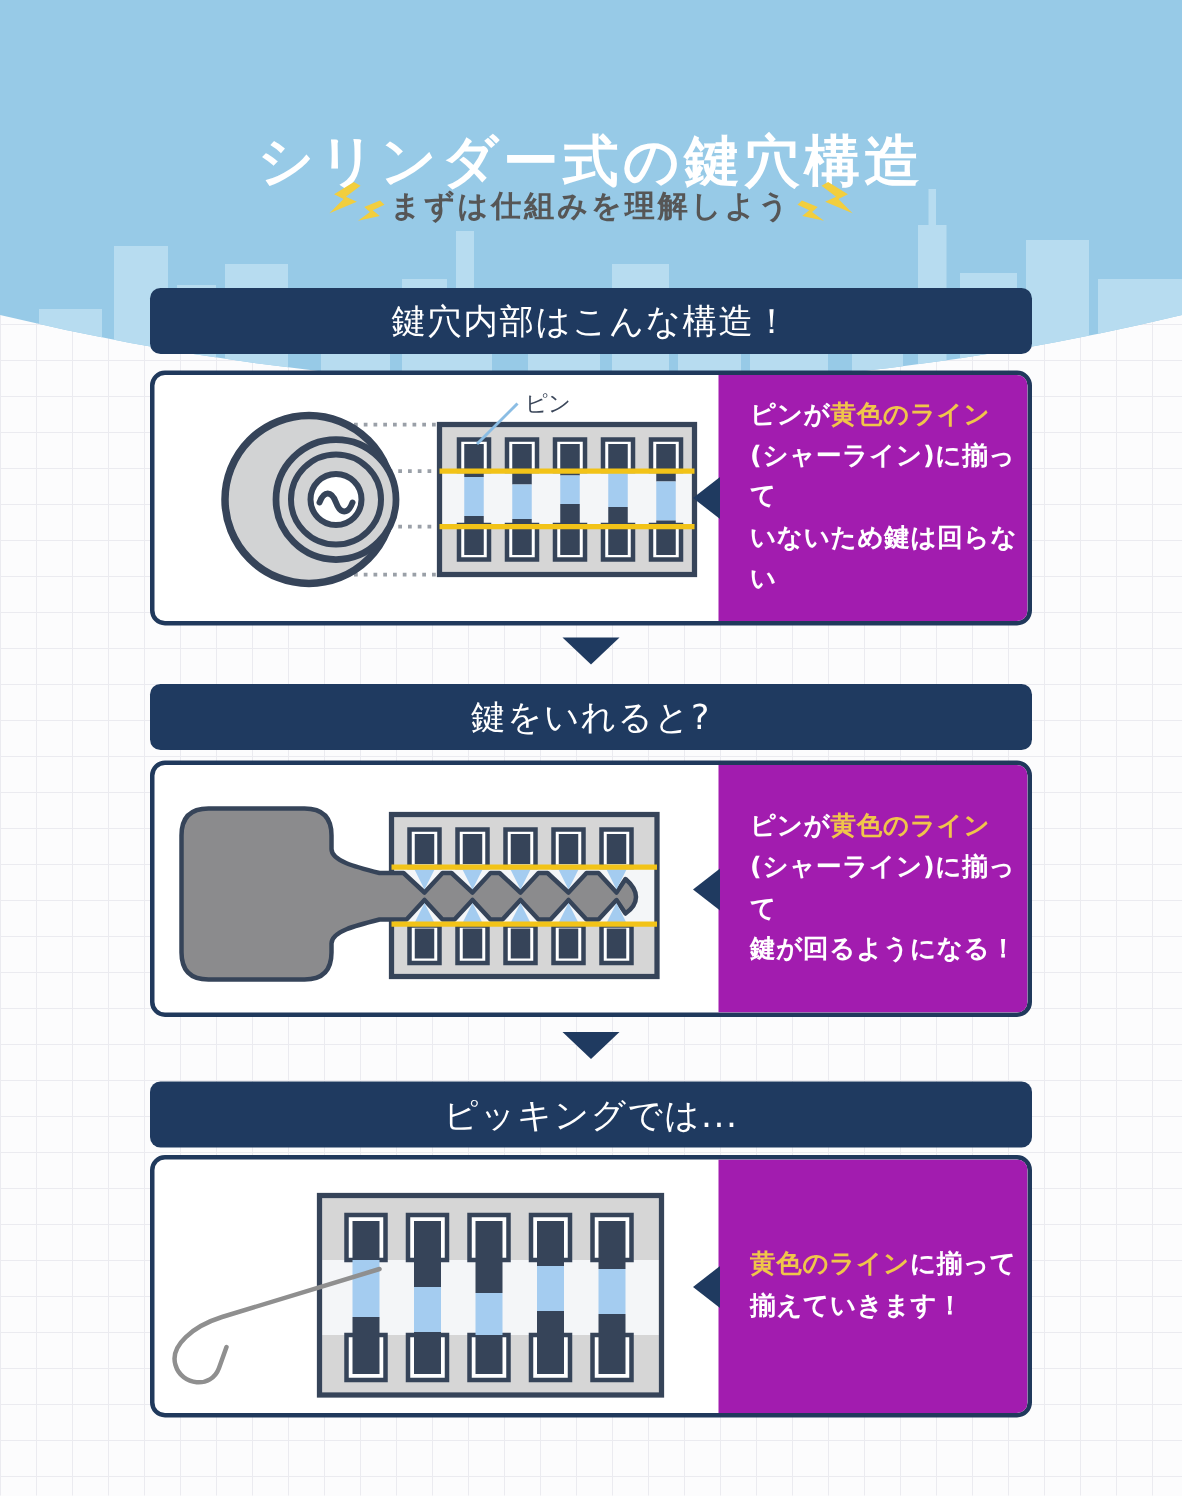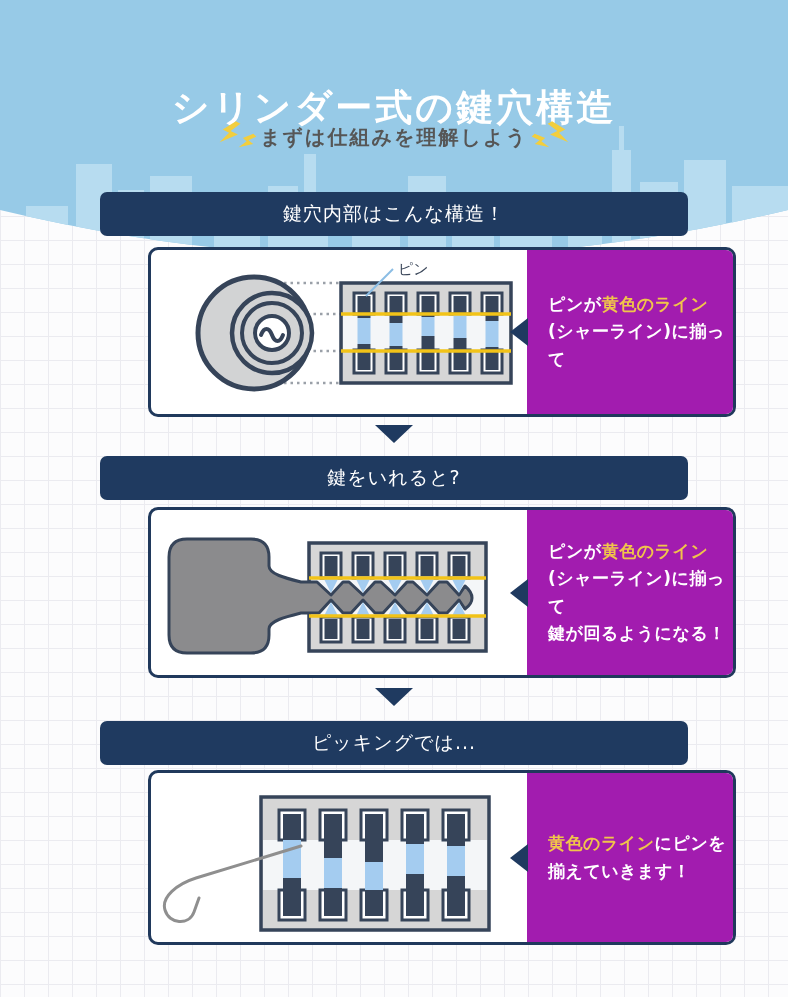--- a/index.html
+++ b/index.html
@@ -21,27 +21,27 @@
   .subtitle-row{
     position:absolute;top:120px;left:0;width:788px;
     display:flex;align-items:center;justify-content:center;
   }
   .subtitle-text{color:#565656;font-size:20px;font-weight:600;letter-spacing:2px;}
   
   .bar{
     position:absolute;left:100px;width:588px;height:44px;
     background:#1f3a60;border-radius:7px;color:#ffffff;
     display:flex;align-items:center;justify-content:center;
-    font-size:19px;font-weight:500;letter-spacing:1px;box-sizing:border-box;
+    font-size:23px;font-weight:500;letter-spacing:1px;box-sizing:border-box;
   }
   
   .card{
     position:absolute;left:100px;width:588px;
     background:#ffffff;border:3px solid #20395c;border-radius:10px;
-    box-sizing:border-box;overflow:hidden;margin-left:48px;
+    box-sizing:border-box;overflow:hidden;
   }
   .card-svg{position:absolute;top:0;left:0;}
   .panel{
     position:absolute;top:0;bottom:0;right:0;width:206px;
     background:#a21caf;
     display:flex;flex-direction:column;justify-content:center;
     padding-left:21px;box-sizing:border-box;
     color:#ffffff;font-size:17px;line-height:1.6;font-weight:600;
     letter-spacing:0.5px;
   }
@@ -174,20 +174,21 @@
       </g>
     </g>
 
     <polyline points="242,19 215,46" fill="none" stroke="#8bbde4" stroke-width="2"></polyline>
     <text x="247" y="24" font-size="15" fill="#3a4659">ピン</text>
   </svg>
   <div class="panel">
     <div class="panel-arrow"></div>
     <div><span>ピンが</span><span class="hl">黄色のライン</span></div>
     <div><span>(シャーライン)に揃って</span></div>
+    <div><span>いないため鍵は回らない</span></div>
   </div>
 </div>
 
 <div class="down-arrow" style="top:425px;"></div>
 
 <div class="bar" style="top:456px;">
   <span>鍵をいれると?</span>
 </div>
 
 <div class="card" style="top:507px;height:171px;">
@@ -293,16 +294,16 @@
           <rect x="255" y="101" width="18" height="42" fill="#364459"></rect>
         <rect x="296" y="41" width="18" height="32" fill="#364459"></rect>
           <rect x="296" y="73" width="18" height="30" fill="#a4ccf0"></rect>
           <rect x="296" y="103" width="18" height="40" fill="#364459"></rect>
       </g>
     </g>
     <path d="M150,73 L45,105 C26,111 10,124 14,137 C18,151 38,153 43,139 L48,125" fill="none" stroke="#8f8f8f" stroke-width="3" stroke-linecap="round"></path>
   </svg>
   <div class="panel">
     <div class="panel-arrow"></div>
-    <div><span class="hl">黄色のライン</span><span>にピンを</span></div>
+    <div><span class="hl">黄色のライン</span><span>に揃って</span></div>
     <div><span>揃えていきます！</span></div>
   </div>
 </div>
 
 </body></html>

